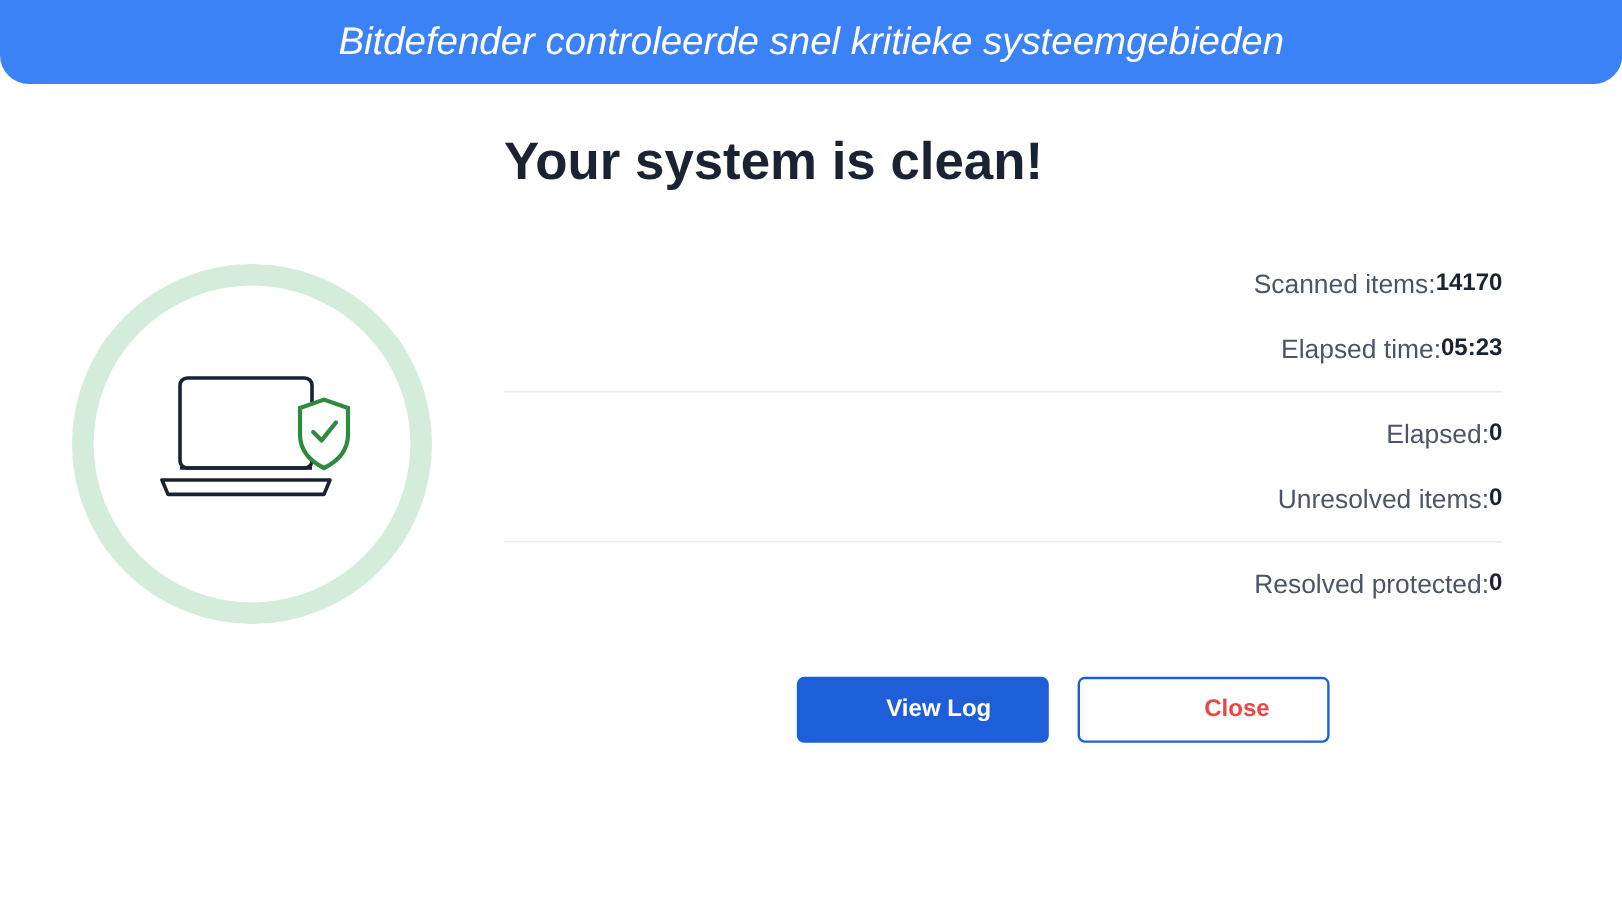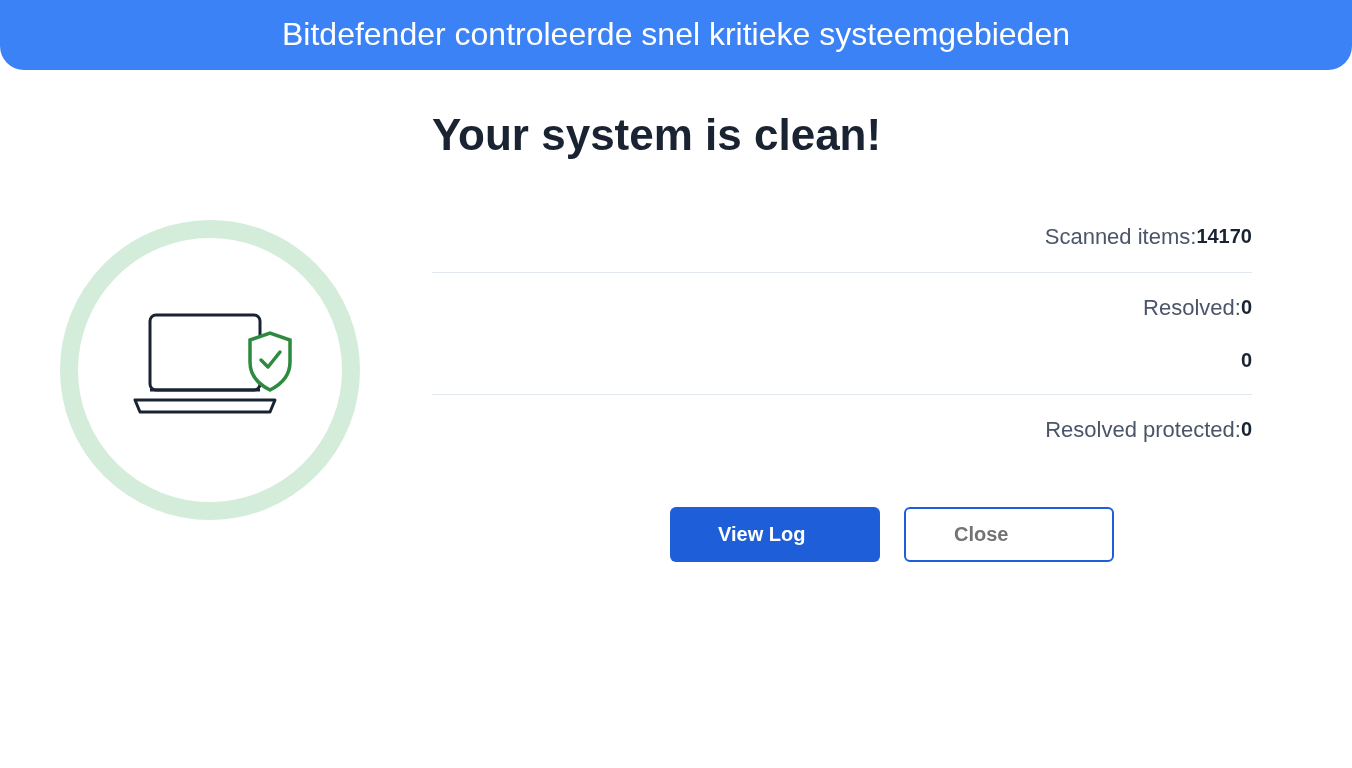--- a/index.html
+++ b/index.html
@@ -16,20 +16,21 @@
     }
     .banner {
       background: #3b82f6;
       color: #ffffff;
       text-align: center;
       padding: 14px 20px;
       font-size: 32px;
       font-weight: 400;
       border-radius: 0 0 24px 24px;
       line-height: 1.3;
+      font-style: italic;
     }
     .main-container {
       display: flex;
       padding: 40px 60px 20px 60px;
       gap: 60px;
       align-items: flex-start;
     }
     .icon-section {
       flex-shrink: 0;
       margin-top: 110px;
@@ -39,21 +40,20 @@
       height: 300px;
       border-radius: 50%;
       border: 18px solid #d4edda;
       display: flex;
       align-items: center;
       justify-content: center;
     }
     .content-section {
       flex: 1;
       padding-right: 40px;
-      margin-left: 12px;
     }
     .title {
       font-size: 44px;
       font-weight: 700;
       color: #1a2332;
       margin-bottom: 50px;
     }
     .stat-row {
       display: flex;
       justify-content: flex-end;
@@ -82,30 +82,30 @@
       margin-top: 50px;
       padding-left: 100px;
     }
     .btn {
       padding: 14px 48px;
       font-size: 20px;
       font-weight: 600;
       border-radius: 6px;
       cursor: pointer;
       min-width: 210px;
-      text-align: left;
+      text-align: right;
     }
     .btn-primary {
       background: #1e5fd9;
       color: #ffffff;
       border: none;
     }
     .btn-secondary {
       background: #ffffff;
-      color: #737373;
+      color: #ef4444;
       border: 2px solid #1e5fd9;
     }
   </style>
 </head>
 <body>
 
 <div class="banner">
   <span>Bitdefender controleerde snel kritieke systeemgebieden</span>
 </div>
 
@@ -126,28 +126,33 @@
     </div>
   </div>
 
   <div class="content-section">
     <h1 class="title">Your system is clean!</h1>
 
     <div class="stat-row">
       <span class="stat-label">Scanned items:</span>
       <span class="stat-value">14170</span>
     </div>
+    <div class="stat-row">
+      <span class="stat-label">Elapsed time:</span>
+      <span class="stat-value">05:23</span>
+    </div>
 
     <hr class="divider">
 
     <div class="stat-row">
-      <span class="stat-label">Resolved:</span>
+      <span class="stat-label">Elapsed:</span>
       <span class="stat-value">0</span>
     </div>
     <div class="stat-row">
+      <span class="stat-label">Unresolved items:</span>
       <span class="stat-value">0</span>
     </div>
 
     <hr class="divider">
 
     <div class="stat-row">
       <span class="stat-label">Resolved protected:</span>
       <span class="stat-value">0</span>
     </div>
 

